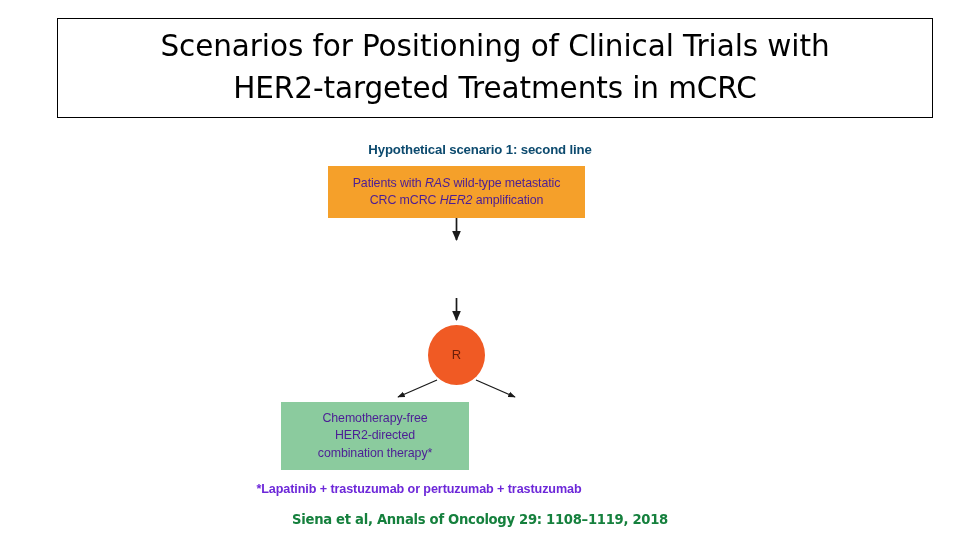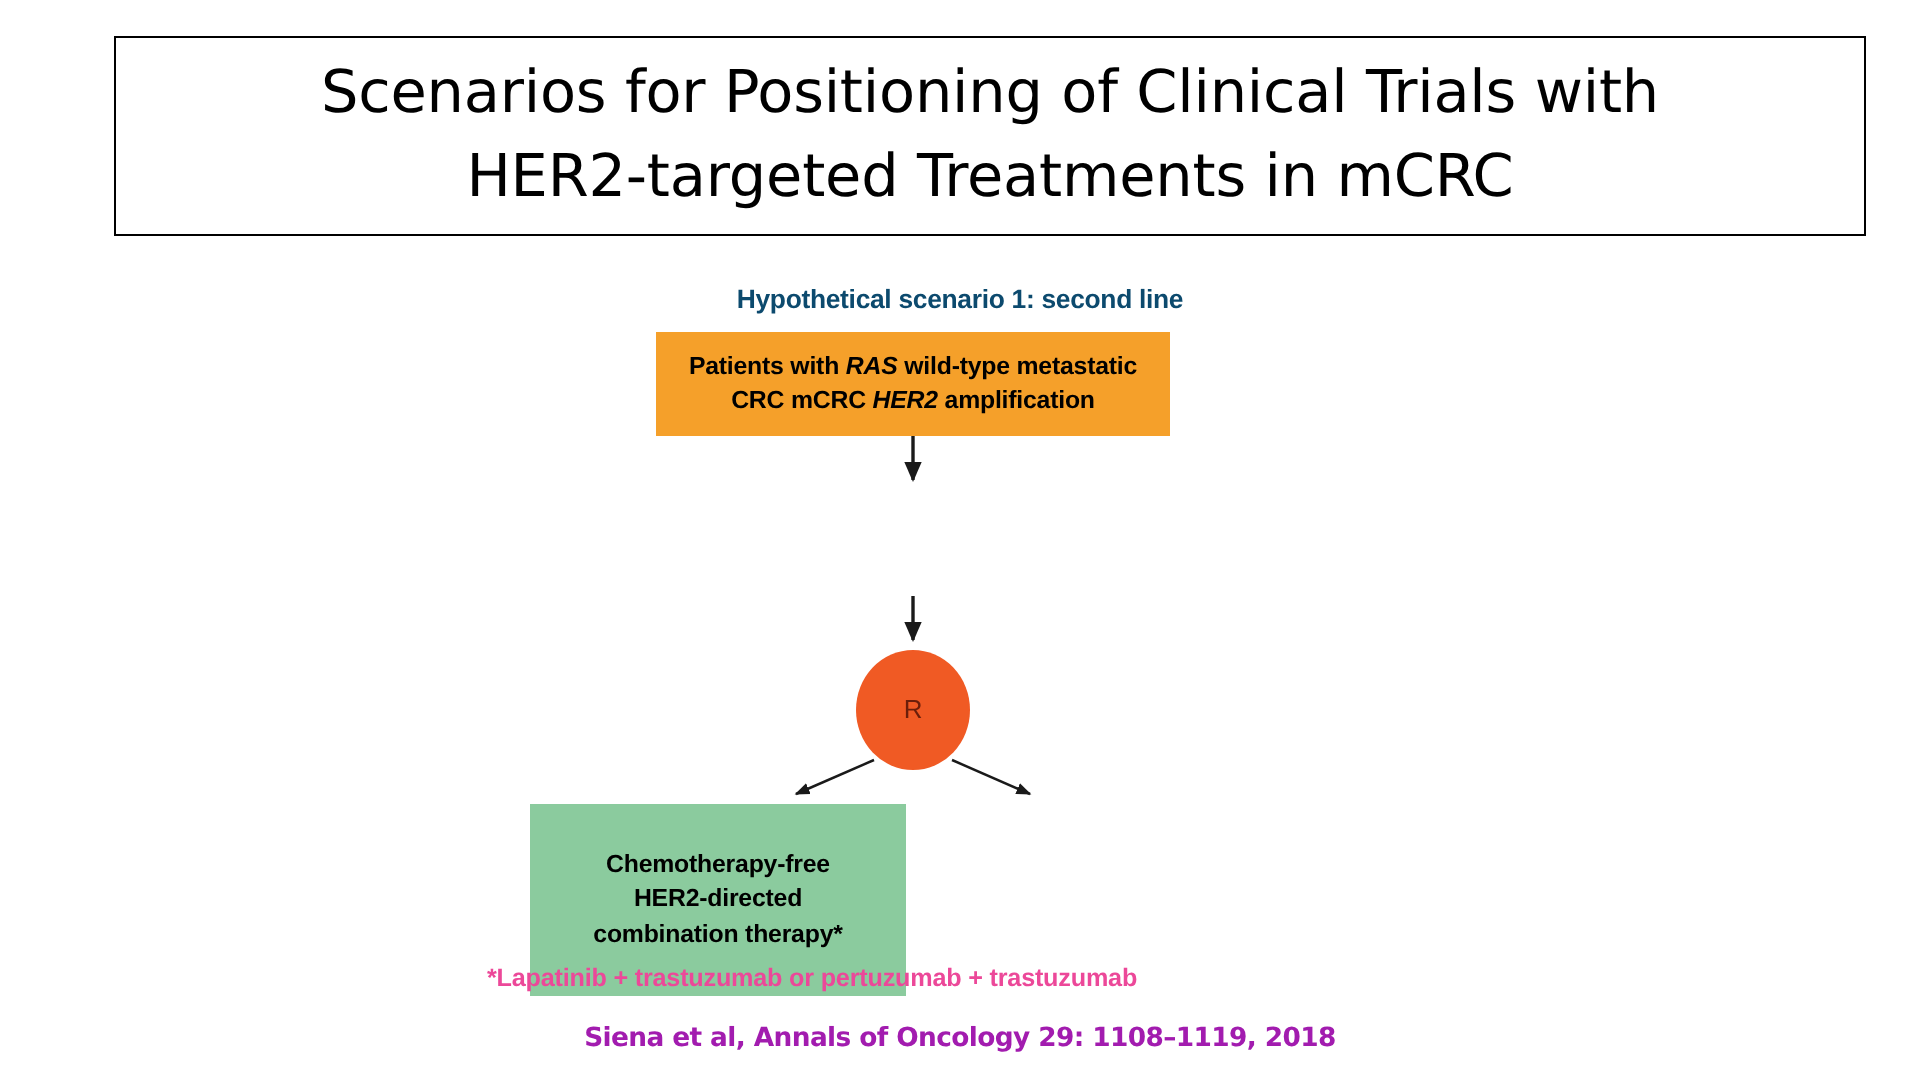--- a/index.html
+++ b/index.html
@@ -65,22 +65,22 @@
   }
 
   .node {
     position: absolute;
     box-sizing: border-box;
     display: flex;
     align-items: center;
     justify-content: center;
     text-align: center;
     font-family: "Liberation Sans", sans-serif;
-    font-weight: 700;
-    color: #000000;
+    font-weight: 400;
+    color: #4c1d95;
     line-height: 1.38;
     letter-spacing: -0.1px;
   }
 
   #node-population {
     left: 328px;
     top: 40px;
     width: 257px;
     height: 52px;
     background: #F5A02A;
@@ -101,24 +101,24 @@
     width: 57px;
     height: 60px;
     border-radius: 50%;
     background: #F05A24;
     font-size: 13px;
     font-weight: 400;
     color: #6b1e0a;
   }
 
   #node-arm-left {
-    left: 265px;
+    left: 281px;
     top: 276px;
     width: 188px;
-    height: 96px;
+    height: 68px;
     background: #8BCB9E;
     font-size: 12.4px;
   }
   #node-arm-right {
     left: 460px;
     top: 276px;
     width: 188px;
     height: 74px;
     background: #8BCB9E;
     font-size: 12.4px;
@@ -129,22 +129,23 @@
 
   #footnote {
     position: absolute;
     left: 0;
     top: 356px;
     width: 812px;
     text-align: center;
     font-family: "Liberation Sans", sans-serif;
     font-size: 12.6px;
     font-weight: 700;
-    color: #ec4899;
+    color: #6d28d9;
     letter-spacing: -0.1px;
+    padding-left: 13px;
   }
 
   #connectors {
     position: absolute;
     left: 0;
     top: 0;
     width: 960px;
     height: 375px;
     pointer-events: none;
   }
@@ -152,21 +153,21 @@
   
   #citation {
     position: absolute;
     left: 0;
     top: 512px;
     width: 960px;
     text-align: center;
     font-family: "DejaVu Sans", sans-serif;
     font-size: 13.2px;
     font-weight: 700;
-    color: #a21caf;
+    color: #15803d;
     letter-spacing: -0.3px;
   }
 </style>
 </head>
 <body>
 
 <div id="title-box">
   <div id="title-text">Scenarios for Positioning of Clinical Trials with
 HER2-targeted Treatments in mCRC</div>
 </div>

